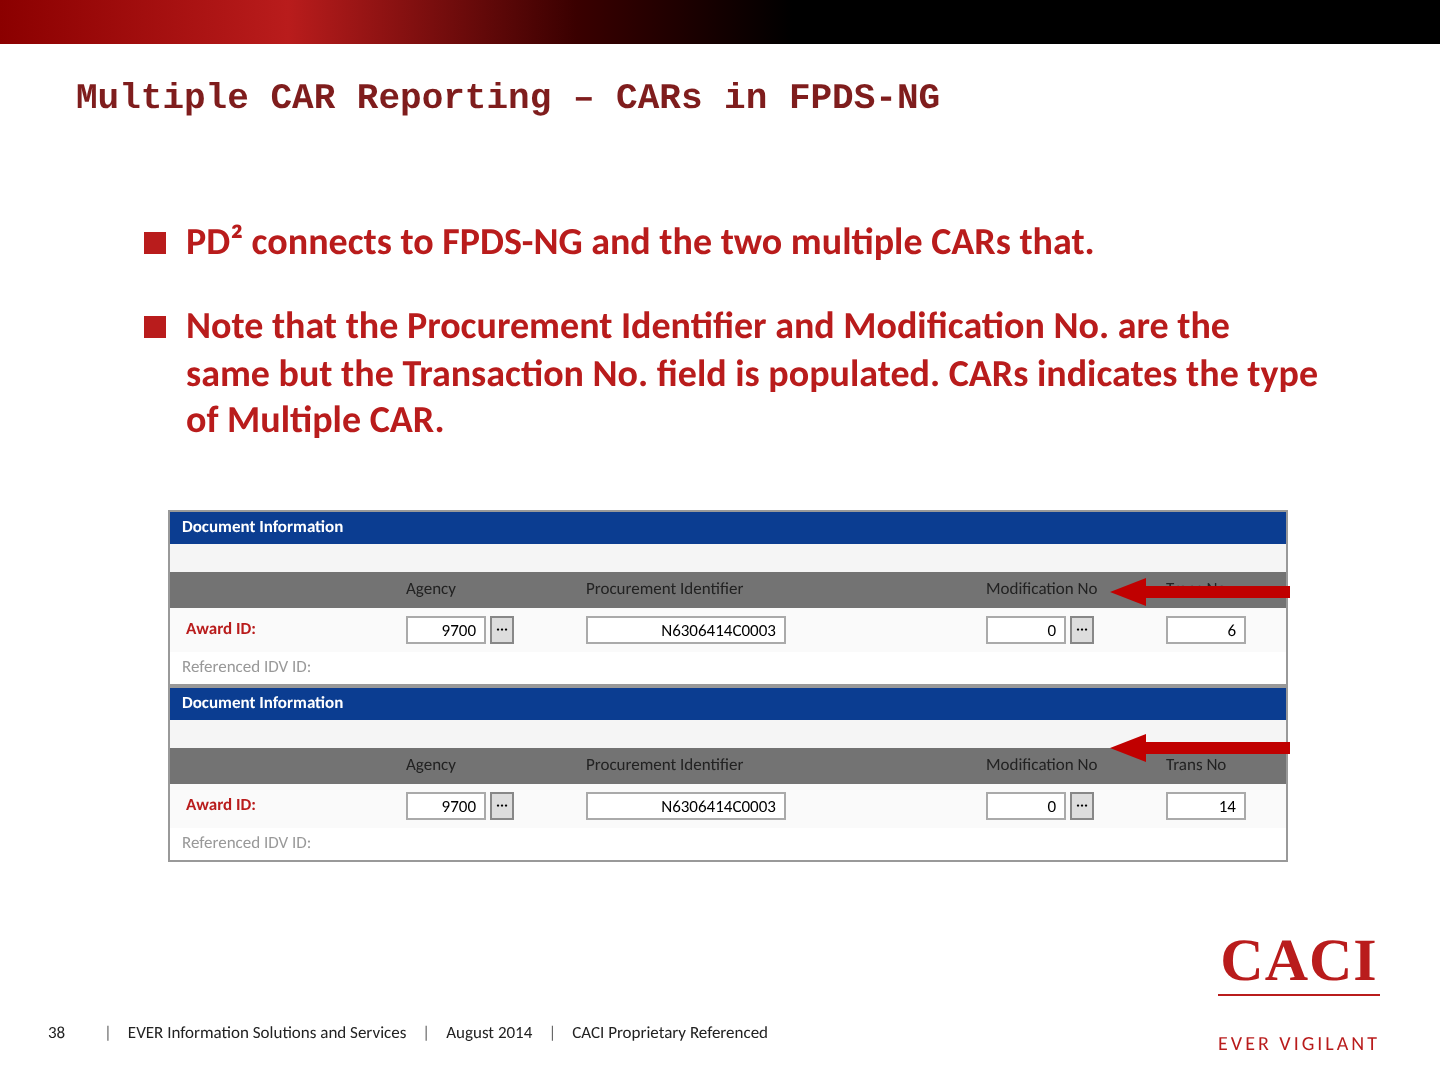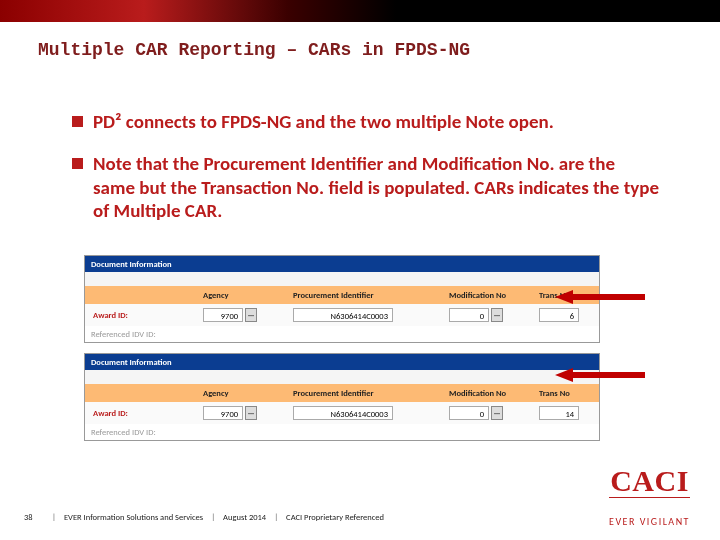--- a/index.html
+++ b/index.html
@@ -42,43 +42,42 @@
     font-size: 19px;
     font-weight: bold;
     line-height: 1.25;
   }
   .screenshots {
     padding: 14px 38px 0 84px;
     position: relative;
   }
   .panel {
     border: 1px solid #999;
-    margin-bottom: 10px;
     font-size: 8.5px;
     background: #fff;
-    width: 516px;
+    width: 560px;
   }
   .panel-header {
     background: #0b3d91;
     color: #fff;
     padding: 3px 6px;
     font-weight: bold;
   }
   .panel-blank {
     height: 14px;
     background: #f5f5f5;
   }
   .panel-row {
     display: grid;
     grid-template-columns: 110px 90px 140px 1fr 90px 60px;
     align-items: center;
   }
   .col-labels {
-    background: #fdba74;
-    font-weight: bold;
+    background: #737373;
+    font-weight: normal;
     color: #222;
     padding: 2px 4px;
   }
   .col-labels div { padding: 2px 4px; }
   .field-row {
     background: #fafafa;
     padding: 2px 4px;
   }
   .field-row div { padding: 2px 4px; }
   .award-label {
@@ -160,21 +159,21 @@
 </head>
 <body>
 
 <div class="top-bar"></div>
 
 <div class="slide-title">Multiple CAR Reporting – CARs in FPDS-NG</div>
 
 <div class="bullets">
   <div class="bullet">
     <div class="sq"></div>
-    <div class="txt">PD² connects to FPDS-NG and the two multiple Note open.</div>
+    <div class="txt">PD² connects to FPDS-NG and the two multiple CARs that.</div>
   </div>
   <div class="bullet">
     <div class="sq"></div>
     <div class="txt">Note that the Procurement Identifier and Modification No. are the same but the Transaction No. field is populated.  CARs indicates the type of Multiple CAR.</div>
   </div>
 </div>
 
 <div class="screenshots">
 
   <div class="panel">

